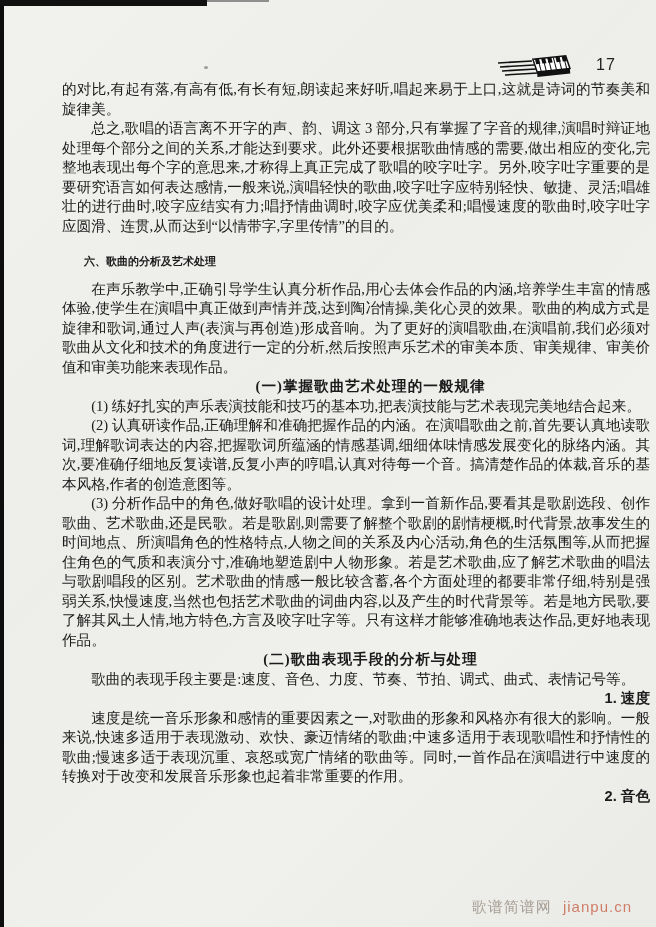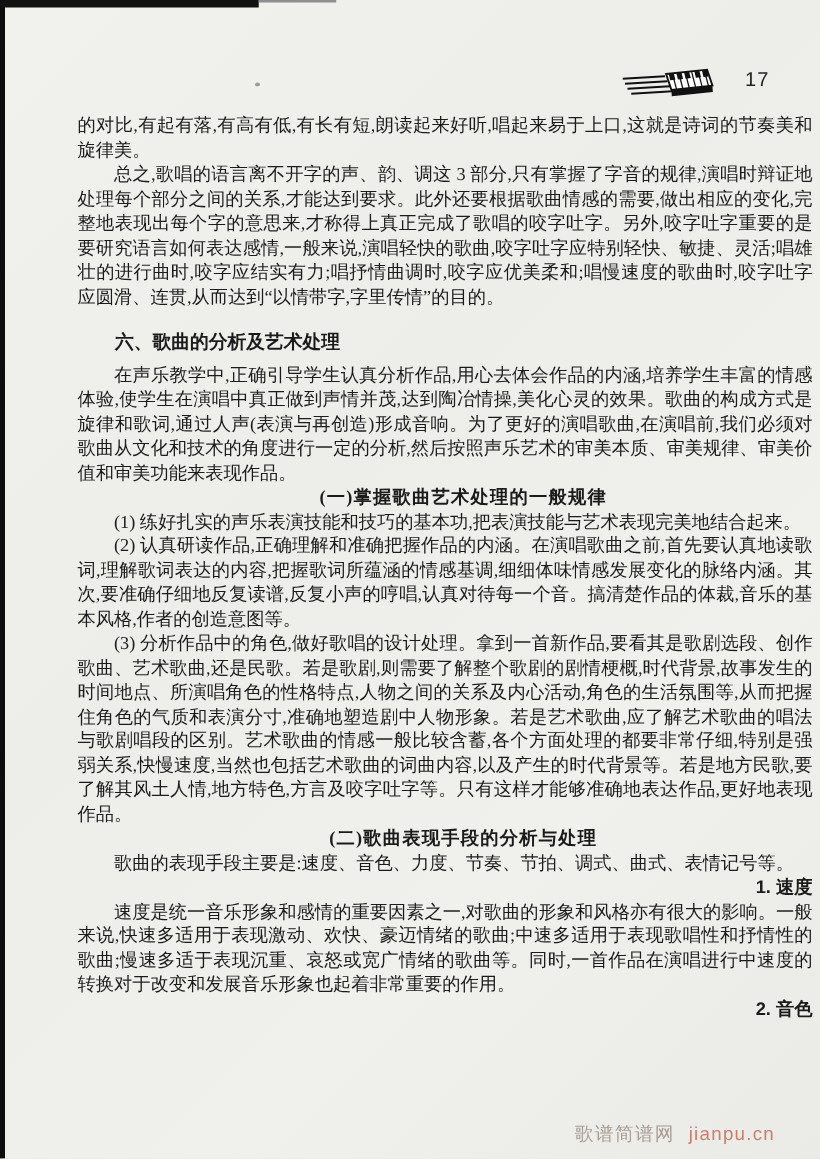--- a/index.html
+++ b/index.html
@@ -37,49 +37,49 @@
     position:absolute;top:48px;left:498px;width:130px;height:34px;
     display:flex;align-items:center;
   }
   .piano-icon{display:block;}
   .page-number{
     font-family:"Liberation Sans","DejaVu Sans",sans-serif;
     font-size:16px;color:#1f1f1f;margin-left:22px;letter-spacing:1px;
   }
   
   .content{
-    position:absolute;left:62px;top:92px;width:588px;
+    position:absolute;left:62px;top:80px;width:588px;
     font-size:14.6px;line-height:19.5px;
     color:#1b1b1b;
     text-align:justify;
     text-justify:inter-ideograph;
   }
   .content p{margin:0;}
   .para{text-indent:2em;}
   .para-cont{text-indent:0;}
   .h-section{
     font-family:"Liberation Sans","DejaVu Sans",sans-serif;
-    font-weight:bold;font-size:15px;
+    font-weight:bold;font-size:11px;
     margin:16px 0 8px 0 !important;
     text-indent:2em;
     text-align:left;
   }
   .h-kai{
     font-weight:bold;
     text-indent:2em;text-align:center;
     letter-spacing:1px;
   }
   .h-num{
     font-family:"Liberation Sans","DejaVu Sans",sans-serif;
     font-weight:bold;
     text-indent:2em;text-align:right;
   }
   
   .watermark{
-    position:absolute;left:0;top:898px;width:620px;
+    position:absolute;left:12px;top:898px;width:620px;
     text-align:right;
     font-size:15px;
     font-family:"Liberation Sans","DejaVu Sans",sans-serif;
     letter-spacing:1px;
     opacity:.85;
   }
   .wm-label{color:#9b9085;}
   .wm-url{color:#cb6a52;margin-left:6px;}
 </style>
 </head>

